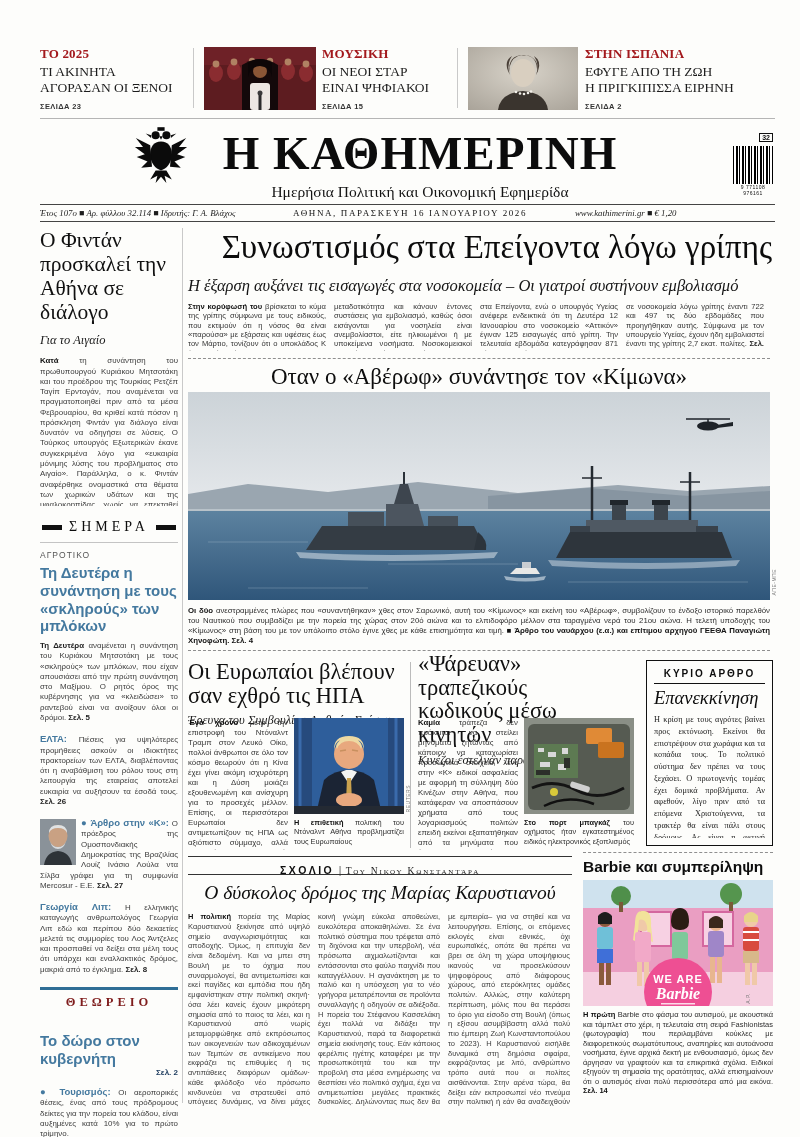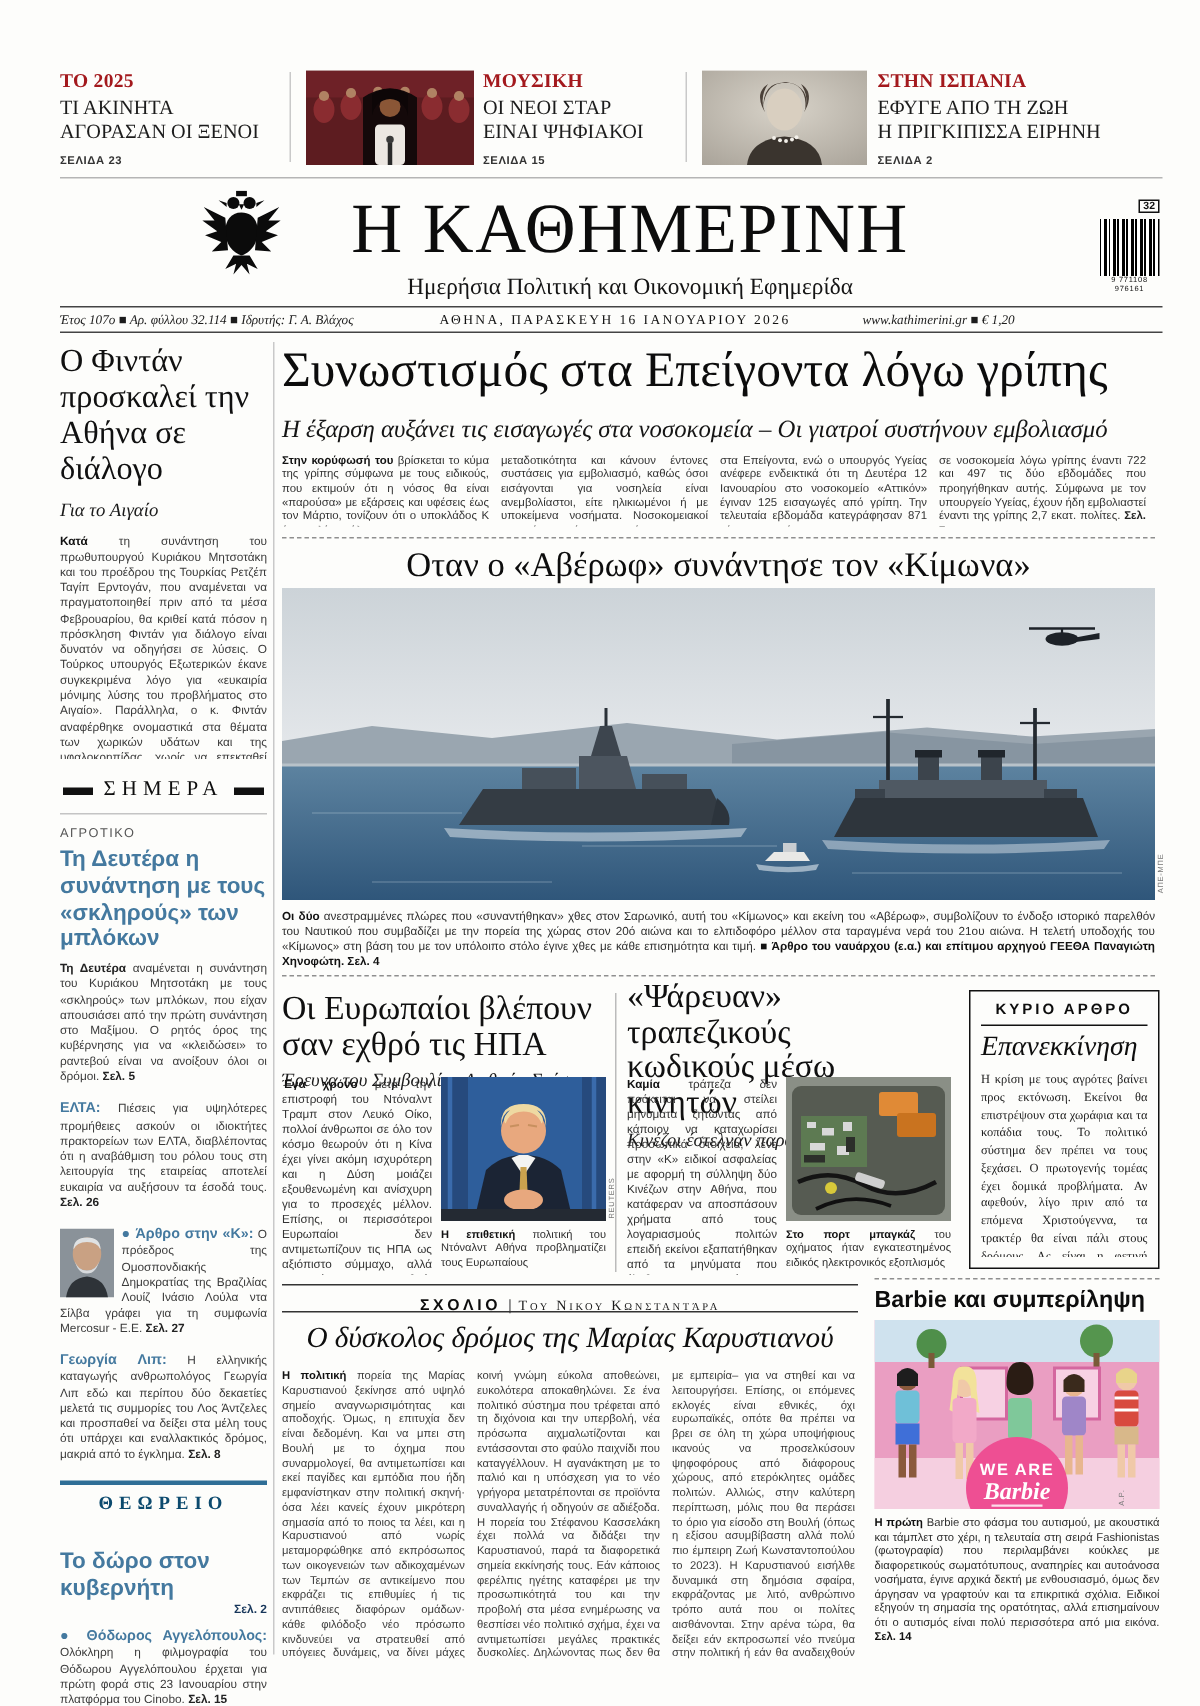--- a/index.html
+++ b/index.html
@@ -5,21 +5,21 @@
   html,body{margin:0;padding:0}
   body{width:800px;height:1137px;position:relative;background:#fdfdfb;color:#111;
        font-family:"Liberation Sans",sans-serif;overflow:hidden}
   .abs{position:absolute}
   .serif{font-family:"Liberation Serif",serif}
   .b{font-weight:bold}
   .i{font-style:italic}
   .just{text-align:justify;text-justify:inter-word}
   .clip{overflow:hidden}
   .blue{color:#44799f}
-  .navy{color:#0c4a6e}
+  .navy{color:#7f1d1d}
   .vline{width:1px;background:#c9c9c9}
   .hline{height:1px;background:#9a9a9a}
   .dashed{border-top:1px dashed #8f8f8f;height:0}
   .kicker-teaser{font-family:"Liberation Serif",serif;font-weight:bold;font-size:13px;color:#a3191d;letter-spacing:.2px}
   .teaser-title{font-family:"Liberation Serif",serif;font-size:13.5px;line-height:1.22;color:#1c1c1c;margin-top:2px}
   .teaser-page{font-size:7.5px;font-weight:bold;color:#333;letter-spacing:.4px;margin-top:5px}
   .side-body{font-size:7.9px;line-height:1.3;color:#3b3b3b;text-align:justify}
   .side-lead{font-weight:bold;color:#44799f}
   .pg{font-weight:bold;color:#222}
   .credit{font-size:5px;color:#777;writing-mode:vertical-rl;transform:rotate(180deg);letter-spacing:.5px}
@@ -115,21 +115,21 @@
       <path d="M19 9 L13 7 L19 12 Z"></path>
         <path d="M41 9 L47 7 L41 12 Z"></path>
       <path d="M30 14 L28 10 L32 10 Z"></path>
       <path d="M30 16 C22 16 18 22 18 30 C18 40 24 46 30 48 C36 46 42 40 42 30 C42 22 38 16 30 16 Z"></path>
       <path d="M18 20 L2 12 L10 22 L1 22 L12 30 L3 33 L15 38 L8 45 L20 44 Z"></path>
       <path d="M42 20 L58 12 L50 22 L59 22 L48 30 L57 33 L45 38 L52 45 L40 44 Z"></path>
       <path d="M24 48 L18 58 L26 54 L24 62 L30 55 L36 62 L34 54 L42 58 L36 48 Z"></path>
     </g>
   </svg>
 </div>
-<div class="abs serif" style="left:180px;top:126px;width:480px;text-align:center;font-size:47px;font-weight:normal;letter-spacing:1px;color:#0c0c0c">Η ΚΑΘΗΜΕΡΙΝΗ</div>
+<div class="abs serif" style="left:180px;top:126px;width:480px;text-align:center;font-size:47px;font-weight:bold;letter-spacing:1px;color:#0c0c0c">Η ΚΑΘΗΜΕΡΙΝΗ</div>
 <div class="abs serif" style="left:180px;top:183px;width:480px;text-align:center;font-size:15.5px;color:#141414">Ημερήσια Πολιτική και Οικονομική Εφημερίδα</div>
 
 <div class="abs" style="left:733px;top:126px;width:40px">
   <div style="text-align:right"><span style="display:inline-block;border:1px solid #111;font-size:7px;font-weight:bold;padding:0 2px">32</span></div>
   <div style="margin-top:2px;height:38px;background:repeating-linear-gradient(90deg,#000 0 1px,#fff 1px 3px,#000 3px 5px,#fff 5px 6px)"></div>
   <div style="font-size:5px;text-align:center;letter-spacing:.5px">9 771108 976161</div>
 </div>
 
 <div class="abs hline" style="left:40px;top:204px;width:735px;background:#444"></div>
 <div class="abs serif i" style="left:40px;top:208px;width:240px;font-size:8.8px;color:#1c1c1c">Έτος 107ο ■ Αρ. φύλλου 32.114 ■ Ιδρυτής: Γ. Α. Βλάχος</div>
@@ -186,34 +186,29 @@
     <span class="side-lead" style="font-size:9.5px">Γεωργία Λιπ:</span>
     <span>Η ελληνικής καταγωγής ανθρωπολόγος Γεωργία Λιπ εδώ και περίπου δύο δεκαετίες μελετά τις συμμορίες του Λος Άντζελες και προσπαθεί να δείξει στα μέλη τους ότι υπάρχει και εναλλακτικός δρόμος, μακριά από το έγκλημα.</span>
     <span class="pg">Σελ. 8</span>
   </div>
 
   <div style="margin-top:12px;height:3px;background:#2f6e96"></div>
   <div class="serif b navy" style="text-align:center;font-size:12.5px;letter-spacing:4px;margin-top:5px">ΘΕΩΡΕΙΟ</div>
   <div class="b blue" style="font-size:15px;line-height:1.2;margin-top:22px">Το δώρο στον κυβερνήτη</div>
   <div class="b" style="text-align:right;font-size:8px;color:#17365a">Σελ. 2</div>
 
-  <div class="side-body" style="margin-top:8px">
-    <span class="side-lead" style="font-size:9.5px">● <span>Θόδωρος Αγγελόπουλος:</span></span>
-    <span>Ολόκληρη η φιλμογραφία του Θόδωρου Αγγελόπουλου έρχεται για πρώτη φορά στις 23 Ιανουαρίου στην πλατφόρμα του Cinobo.</span>
-    <span class="pg">Σελ. 15</span>
-  </div>
   <div class="side-body" style="margin-top:9px">
     <span class="side-lead" style="font-size:9.5px">● <span>Τουρισμός:</span></span>
     <span>Οι αεροπορικές θέσεις, ένας από τους πρόδρομους δείκτες για την πορεία του κλάδου, είναι αυξημένες κατά 10% για το πρώτο τρίμηνο.</span>
     
   </div>
 
 </div>
 
-<div class="abs serif" style="left:188px;top:229px;width:584px;text-align:left;font-size:33px;white-space:nowrap;color:#0c0c0c">Συνωστισμός στα Επείγοντα λόγω γρίπης</div>
+<div class="abs serif" style="left:188px;top:229px;width:584px;text-align:right;font-size:33px;white-space:nowrap;color:#0c0c0c">Συνωστισμός στα Επείγοντα λόγω γρίπης</div>
 <div class="abs serif i" style="left:188px;top:276px;width:584px;font-size:16.5px;color:#151515">Η έξαρση αυξάνει τις εισαγωγές στα νοσοκομεία – Οι γιατροί συστήνουν εμβολιασμό</div>
 
 <div class="abs artBody clip" style="left:188px;top:302px;width:138px;height:49px;font-size:7.6px;line-height:1.23">
   <span class="b" style="color:#111">Στην κορύφωσή του</span> <span>βρίσκεται το κύμα της γρίπης σύμφωνα με τους ειδικούς, που εκτιμούν ότι η νόσος θα είναι «παρούσα» με εξάρσεις και υφέσεις έως τον Μάρτιο, τονίζουν ότι ο υποκλάδος Κ έχει πολύ μεγάλη</span>
 </div>
 <div class="abs artBody clip" style="left:334px;top:302px;width:138px;height:49px;font-size:7.6px;line-height:1.23">μεταδοτικότητα και κάνουν έντονες συστάσεις για εμβολιασμό, καθώς όσοι εισάγονται για νοσηλεία είναι ανεμβολίαστοι, είτε ηλικιωμένοι ή με υποκείμενα νοσήματα. Νοσοκομειακοί γιατροί περιγράφουν «χαμό»</div>
 <div class="abs artBody clip" style="left:480px;top:302px;width:138px;height:49px;font-size:7.6px;line-height:1.23">στα Επείγοντα, ενώ ο υπουργός Υγείας ανέφερε ενδεικτικά ότι τη Δευτέρα 12 Ιανουαρίου στο νοσοκομείο «Αττικόν» έγιναν 125 εισαγωγές από γρίπη. Την τελευταία εβδομάδα κατεγράφησαν 871 νέες εισαγωγές</div>
 <div class="abs artBody clip" style="left:626px;top:302px;width:138px;height:49px;font-size:7.6px;line-height:1.23">
   <span>σε νοσοκομεία λόγω γρίπης έναντι 722 και 497 τις δύο εβδομάδες που προηγήθηκαν αυτής. Σύμφωνα με τον υπουργείο Υγείας, έχουν ήδη εμβολιαστεί έναντι της γρίπης 2,7 εκατ. πολίτες.</span> <span class="pg">Σελ. 7</span>
 </div>

